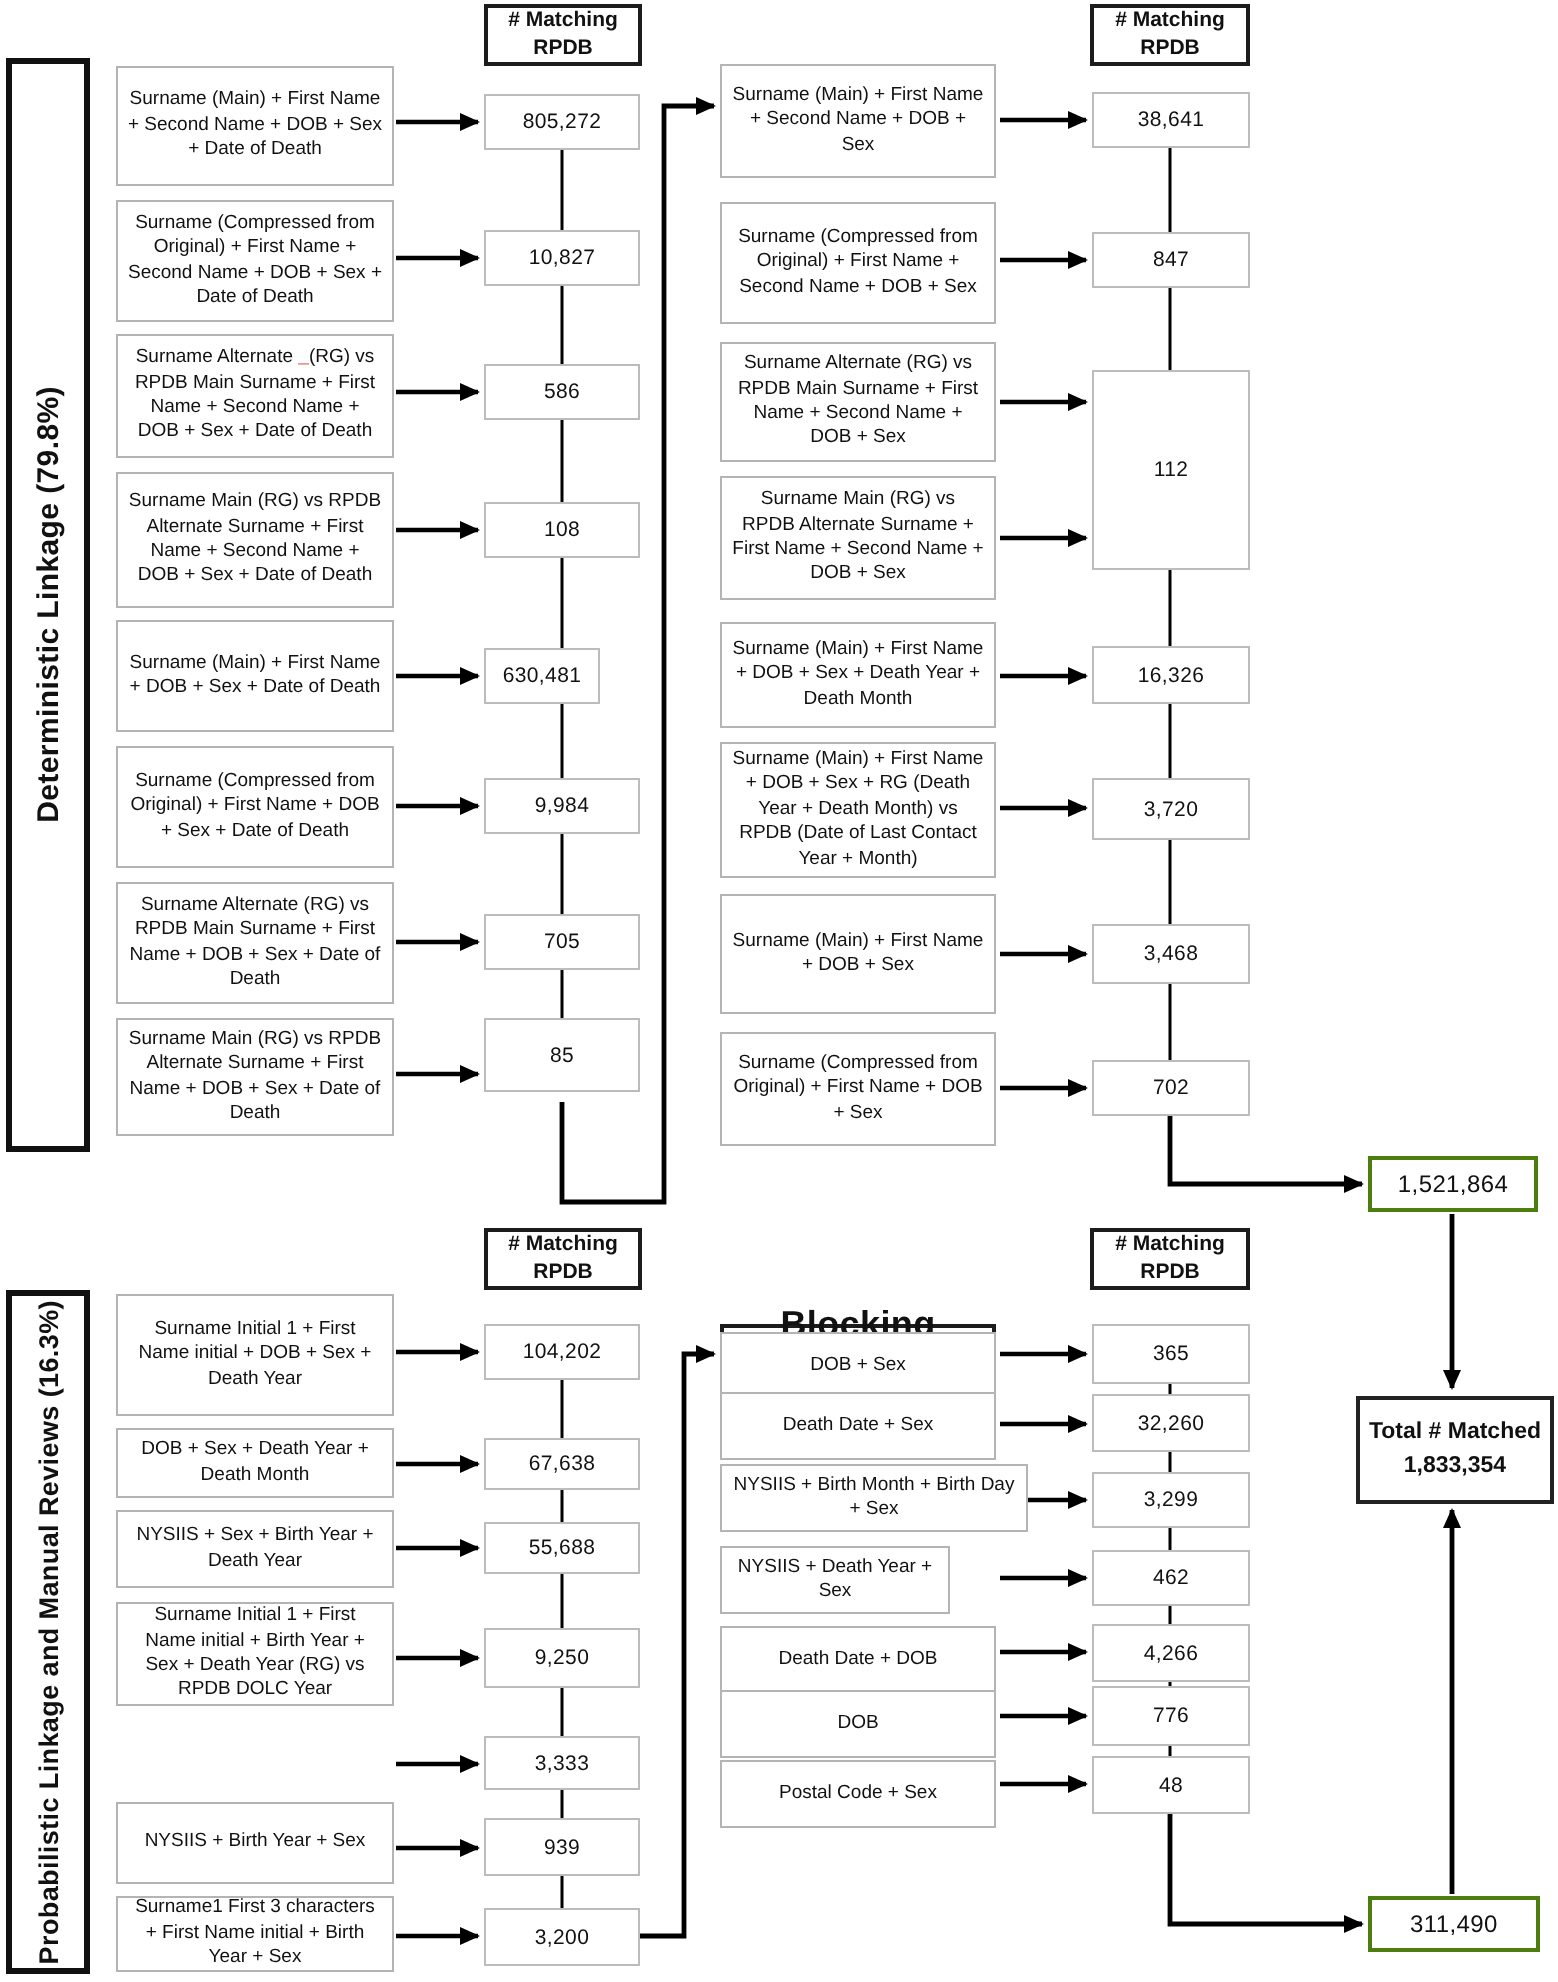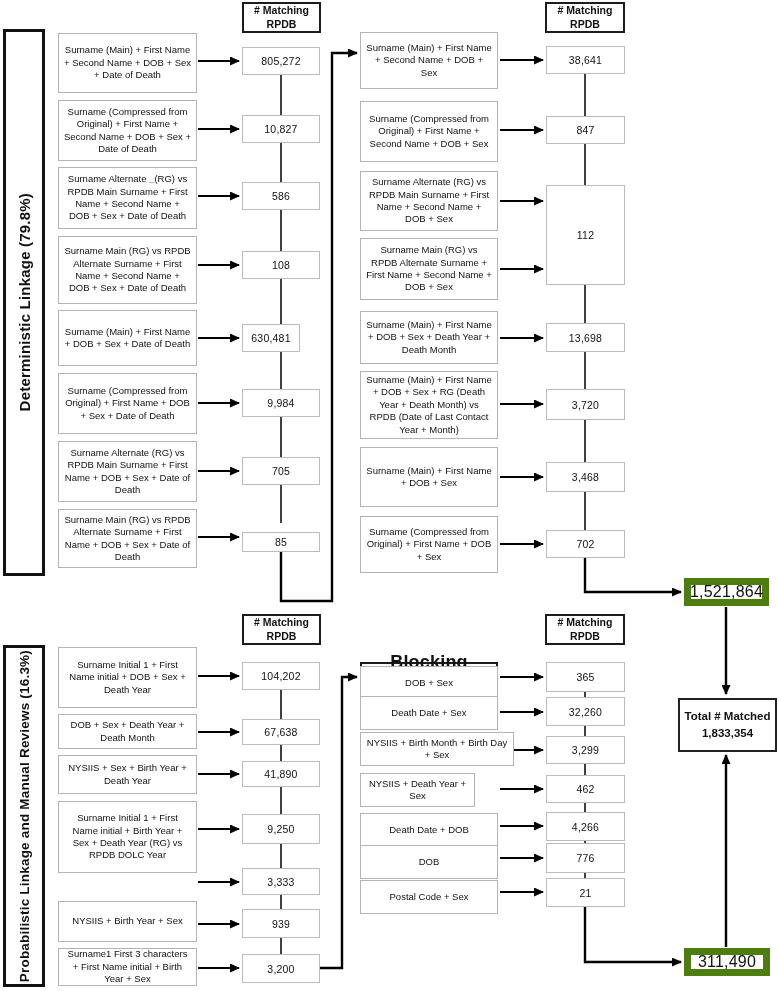--- a/index.html
+++ b/index.html
@@ -9,21 +9,21 @@
   .box{position:absolute;box-sizing:border-box;background:#fff;display:flex;
        align-items:center;justify-content:center;text-align:center;z-index:1;}
   .scheme{border:1px solid #b4b4b4;font-size:9.5px;line-height:1.3;padding:16px 5px;overflow:hidden;text-align:center;}
   .num{border:1px solid #bcbcbc;font-size:10.5px;letter-spacing:.2px;}
   .hdr{border:2px solid #1c1c1c;font-weight:bold;font-size:18px;letter-spacing:.2px;margin-top:46px;}
   .hdr-sm{border:2px solid #1c1c1c;font-weight:bold;font-size:10.5px;line-height:1.25;flex-direction:column;}
   .vbar{border:3px solid #111;}
   .vlabel{writing-mode:vertical-rl;transform:rotate(180deg);font-weight:bold;white-space:nowrap;letter-spacing:.2px;}
   .vlabel.det{font-size:15px;}
   .vlabel.prob{font-size:13.5px;}
-  .result{border:7px solid #4d7c0f;font-size:16px;letter-spacing:.2px;text-align:right;}
+  .result{border:2px solid #4d7c0f;font-size:12px;letter-spacing:.2px;text-align:right;}
   .total{border:2px solid #222;font-weight:bold;font-size:11.5px;flex-direction:column;gap:3px;line-height:1.2;}
   .red-mark{color:#c00;font-weight:bold;}
 </style>
 </head>
 <body>
 
 <div class="canvas">
 
   <svg class="wires" width="779" height="991" viewBox="0 0 779 991">
     <defs>
@@ -144,66 +144,66 @@
   <div class="box num" style="left:242px;top:182px;width:78px;height:28px">586</div>
   <div class="box scheme" style="left:58px;top:236px;width:139px;height:68px">Surname Main (RG) vs RPDB Alternate Surname + First Name + Second Name + DOB + Sex + Date of Death</div>
   <div class="box num" style="left:242px;top:251px;width:78px;height:28px">108</div>
   <div class="box scheme" style="left:58px;top:310px;width:139px;height:56px">Surname (Main) + First Name + DOB + Sex + Date of Death</div>
   <div class="box num" style="left:242px;top:324px;width:58px;height:28px">630,481</div>
   <div class="box scheme" style="left:58px;top:373px;width:139px;height:61px">Surname (Compressed from Original) + First Name + DOB + Sex + Date of Death</div>
   <div class="box num" style="left:242px;top:389px;width:78px;height:28px">9,984</div>
   <div class="box scheme" style="left:58px;top:441px;width:139px;height:61px">Surname Alternate (RG) vs RPDB Main Surname + First Name + DOB + Sex + Date of Death</div>
   <div class="box num" style="left:242px;top:457px;width:78px;height:28px">705</div>
   <div class="box scheme" style="left:58px;top:509px;width:139px;height:59px">Surname Main (RG) vs RPDB Alternate Surname + First Name + DOB + Sex + Date of Death</div>
-  <div class="box num" style="left:242px;top:532px;width:78px;height:20px">85</div>
+  <div class="box num" style="left:242px;top:509px;width:78px;height:37px">85</div>
 
   <div class="box scheme" style="left:360px;top:32px;width:138px;height:57px">Surname (Main) + First Name + Second Name + DOB + Sex</div>
   <div class="box num" style="left:546px;top:46px;width:79px;height:28px">38,641</div>
   <div class="box scheme" style="left:360px;top:101px;width:138px;height:61px">Surname (Compressed from Original) + First Name + Second Name + DOB + Sex</div>
   <div class="box num" style="left:546px;top:116px;width:79px;height:28px">847</div>
   <div class="box scheme" style="left:360px;top:171px;width:138px;height:60px">Surname Alternate (RG) vs RPDB Main Surname + First Name + Second Name + DOB + Sex</div>
   <div class="box scheme" style="left:360px;top:238px;width:138px;height:62px">Surname Main (RG) vs RPDB Alternate Surname + First Name + Second Name + DOB + Sex</div>
   <div class="box num" style="left:546px;top:185px;width:79px;height:100px">112</div>
   <div class="box scheme" style="left:360px;top:311px;width:138px;height:53px">Surname (Main) + First Name + DOB + Sex + Death Year + Death Month</div>
-  <div class="box num" style="left:546px;top:323px;width:79px;height:29px">13,698</div>
+  <div class="box num" style="left:546px;top:323px;width:79px;height:29px">16,326</div>
   <div class="box scheme" style="left:360px;top:371px;width:138px;height:68px">Surname (Main) + First Name + DOB + Sex + RG (Death Year + Death Month) vs RPDB (Date of Last Contact Year + Month)</div>
   <div class="box num" style="left:546px;top:389px;width:79px;height:31px">3,720</div>
   <div class="box scheme" style="left:360px;top:447px;width:138px;height:60px">Surname (Main) + First Name + DOB + Sex</div>
   <div class="box num" style="left:546px;top:462px;width:79px;height:30px">3,468</div>
   <div class="box scheme" style="left:360px;top:516px;width:138px;height:57px">Surname (Compressed from Original) + First Name + DOB + Sex</div>
   <div class="box num" style="left:546px;top:530px;width:79px;height:28px">702</div>
 
   <div class="box scheme" style="left:58px;top:647px;width:139px;height:61px">Surname Initial 1 + First Name initial + DOB + Sex + Death Year</div>
   <div class="box num" style="left:242px;top:662px;width:78px;height:28px">104,202</div>
   <div class="box scheme" style="left:58px;top:714px;width:139px;height:35px">DOB + Sex + Death Year + Death Month</div>
   <div class="box num" style="left:242px;top:719px;width:78px;height:26px">67,638</div>
   <div class="box scheme" style="left:58px;top:755px;width:139px;height:39px">NYSIIS + Sex + Birth Year + Death Year</div>
-  <div class="box num" style="left:242px;top:761px;width:78px;height:26px">41,890</div>
-  <div class="box scheme" style="left:58px;top:801px;width:139px;height:72px">Surname Initial 1 + First Name initial + Birth Year + Sex + Death Year (RG) vs RPDB DOLC Year</div>
+  <div class="box num" style="left:242px;top:761px;width:78px;height:26px">55,688</div>
+  <div class="box scheme" style="left:58px;top:801px;width:139px;height:52px">Surname Initial 1 + First Name initial + Birth Year + Sex + Death Year (RG) vs RPDB DOLC Year</div>
   <div class="box num" style="left:242px;top:814px;width:78px;height:30px">9,250</div>
   <div class="box num" style="left:242px;top:868px;width:78px;height:27px">3,333</div>
   <div class="box scheme" style="left:58px;top:901px;width:139px;height:41px">NYSIIS + Birth Year + Sex</div>
   <div class="box num" style="left:242px;top:909px;width:78px;height:29px">939</div>
   <div class="box scheme" style="left:58px;top:948px;width:139px;height:38px">Surname1 First 3 characters + First Name initial + Birth Year + Sex</div>
   <div class="box num" style="left:242px;top:954px;width:78px;height:29px">3,200</div>
 
   <div class="box scheme" style="left:360px;top:666px;width:138px;height:25px">DOB + Sex</div>
   <div class="box num" style="left:546px;top:662px;width:79px;height:30px">365</div>
   <div class="box scheme" style="left:360px;top:696px;width:138px;height:28px">Death Date + Sex</div>
   <div class="box num" style="left:546px;top:697px;width:79px;height:29px">32,260</div>
   <div class="box scheme" style="left:360px;top:732px;width:154px;height:34px">NYSIIS + Birth Month + Birth Day + Sex</div>
   <div class="box num" style="left:546px;top:736px;width:79px;height:28px">3,299</div>
   <div class="box scheme" style="left:360px;top:773px;width:115px;height:28px">NYSIIS + Death Year + Sex</div>
   <div class="box num" style="left:546px;top:775px;width:79px;height:28px">462</div>
   <div class="box scheme" style="left:360px;top:813px;width:138px;height:28px">Death Date + DOB</div>
   <div class="box num" style="left:546px;top:812px;width:79px;height:29px">4,266</div>
   <div class="box scheme" style="left:360px;top:845px;width:138px;height:28px">DOB</div>
   <div class="box num" style="left:546px;top:843px;width:79px;height:30px">776</div>
   <div class="box scheme" style="left:360px;top:880px;width:138px;height:28px">Postal Code + Sex</div>
-  <div class="box num" style="left:546px;top:878px;width:79px;height:29px">21</div>
+  <div class="box num" style="left:546px;top:878px;width:79px;height:29px">48</div>
 
   <div class="box result" style="left:684px;top:578px;width:85px;height:28px">1,521,864</div>
   <div class="box total" style="left:678px;top:698px;width:99px;height:54px">
     <span>Total # Matched</span>
     <span>1,833,354</span>
   </div>
   <div class="box result" style="left:684px;top:948px;width:86px;height:28px">311,490</div>
 
 </div>
 

